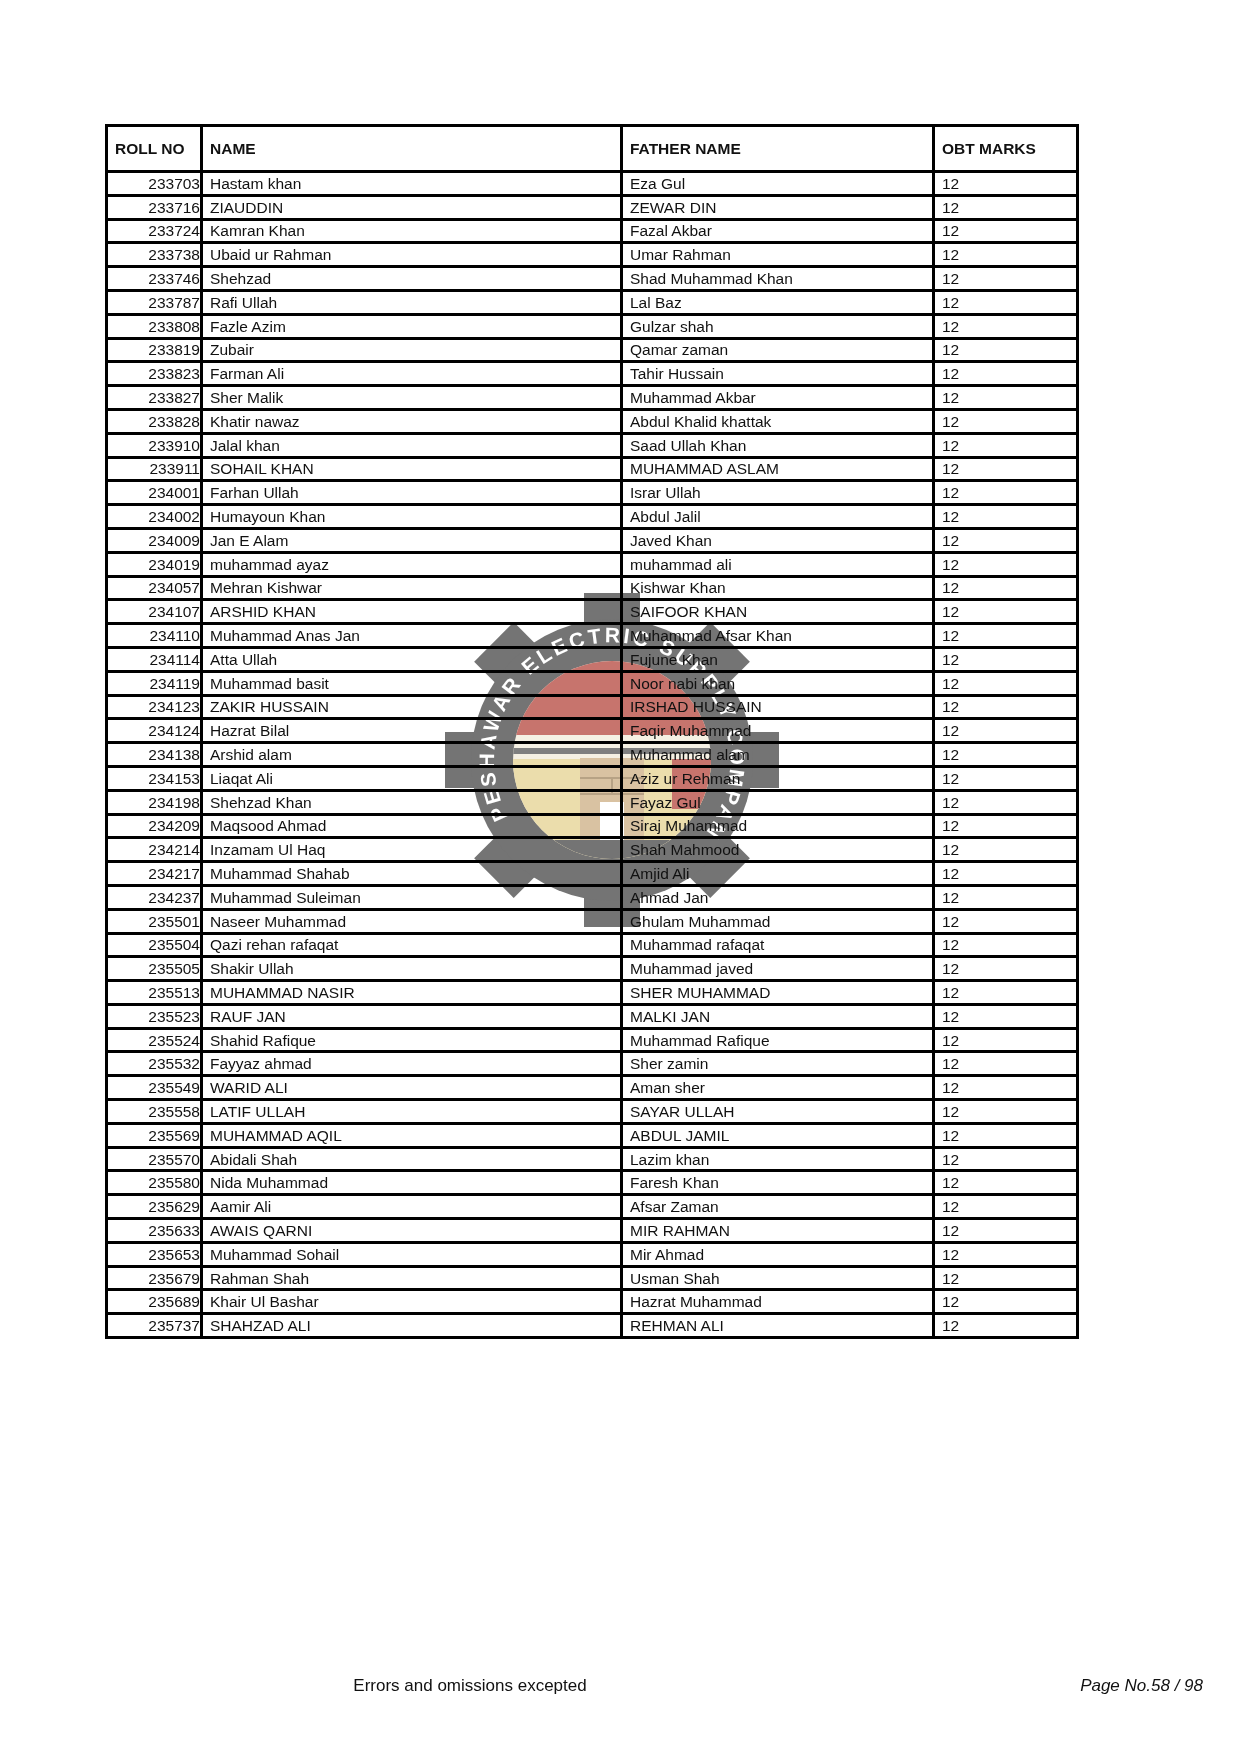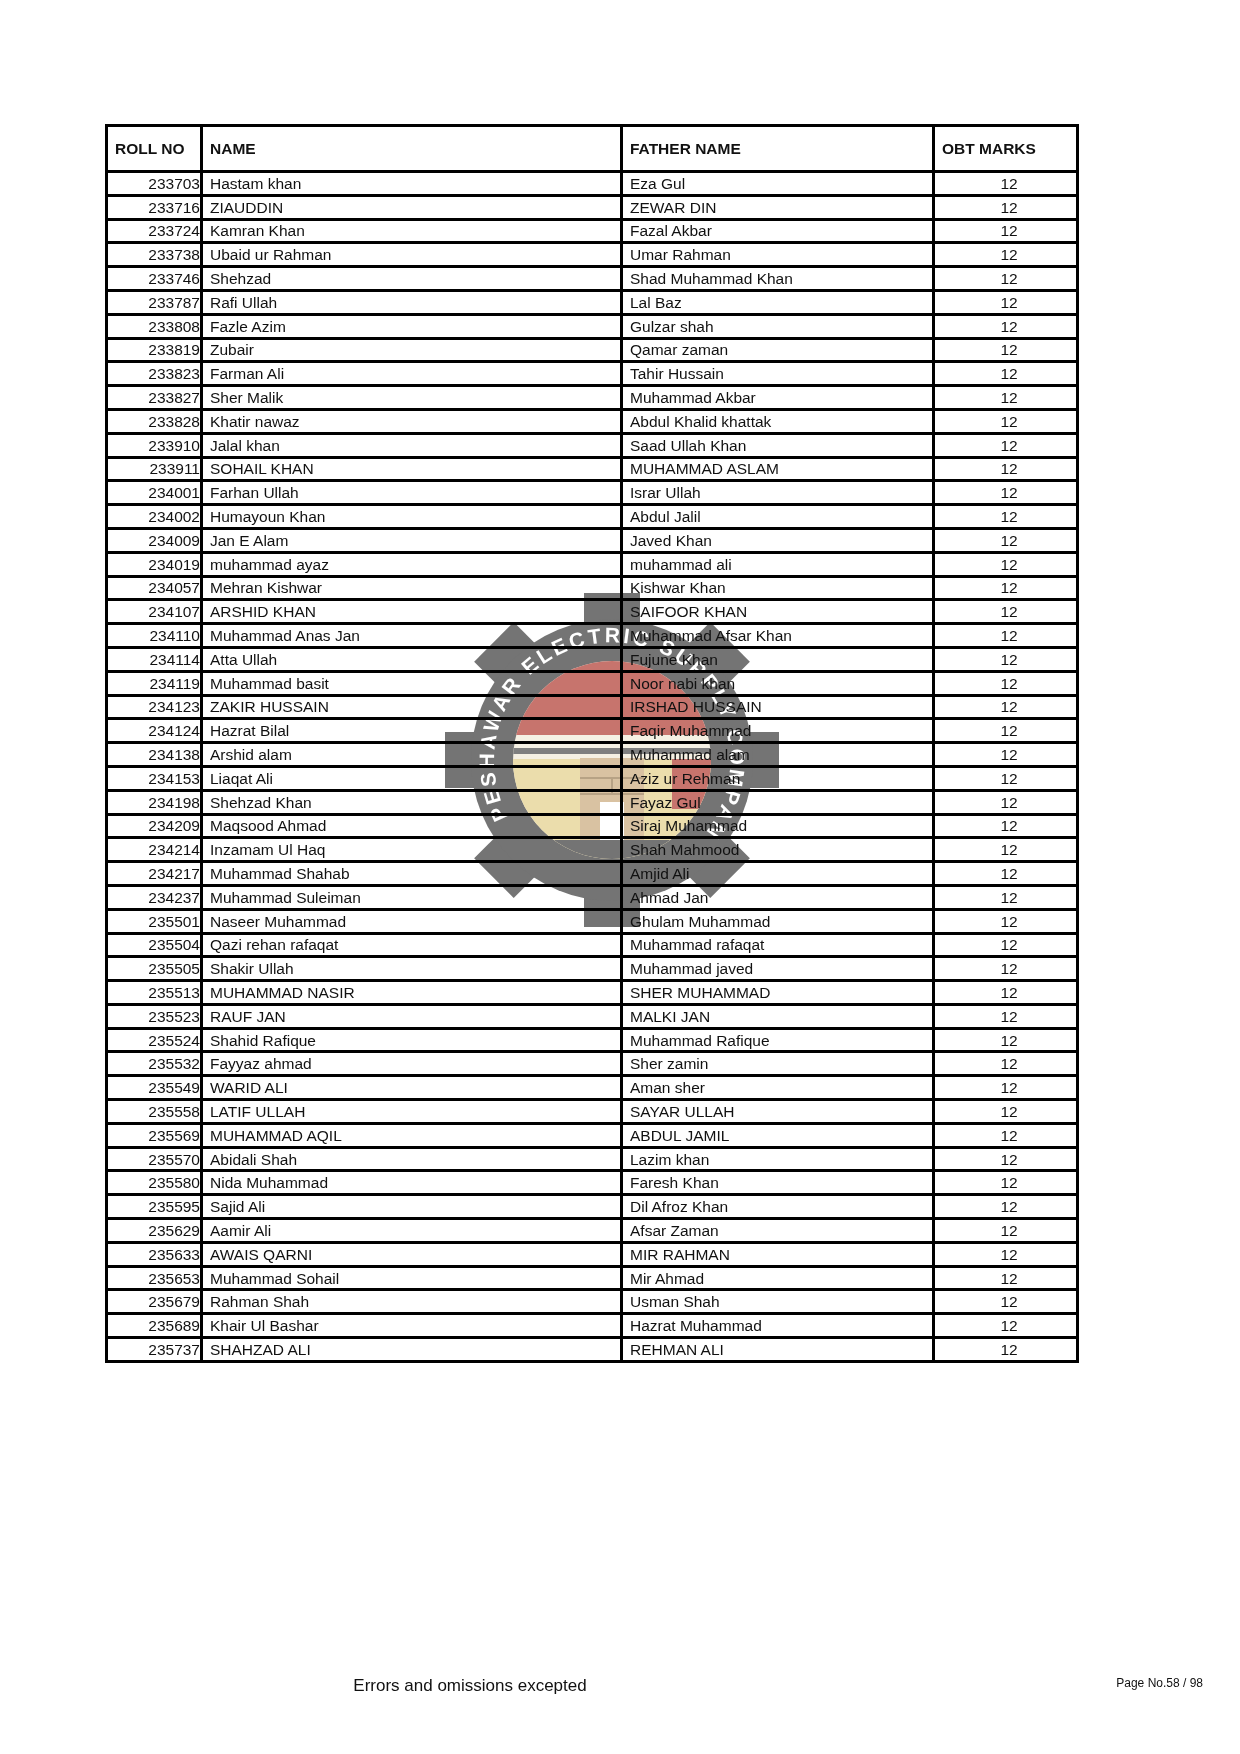--- a/index.html
+++ b/index.html
@@ -43,35 +43,36 @@
     vertical-align: middle;
   }
   table.results thead tr { height: 46px; }
   table.results tbody tr { height: 23.8px; }
   table.results th { font-weight: bold; text-align: left; }
   col.c-roll   { width: 95px; }
   col.c-name   { width: 420px; }
   col.c-father { width: 312px; }
   col.c-marks  { width: 144px; }
   td.c-roll  { font-weight: normal; text-align: right; padding: 0 11px 0 0; }
-  th.c-marks, td.c-marks { text-align: center; padding: 0; }
+  th.c-marks, td.c-marks { text-align: left; padding: 0; }
 
   .footer-note {
     position: absolute;
     left: 0; width: 940px;
     top: 1676px;
     text-align: center;
     font-size: 17px;
     z-index: 2;
   }
   .footer-page {
     position: absolute;
     right: 37px; top: 1676px;
-    font-size: 12px;
+    font-size: 17px;
     z-index: 2;
+    font-style: italic;
   }
 </style>
 </head>
 <body>
 
 <div class="page">
 
   <div class="watermark">
     <svg width="340" height="340" viewBox="-170 -170 340 340" xmlns="http://www.w3.org/2000/svg">
       <defs>
@@ -382,26 +383,20 @@
     <td class="c-father">Lazim khan</td>
     <td class="c-marks">12</td>
   </tr>
         <tr>
     <td class="c-roll">235580</td>
     <td class="c-name">Nida Muhammad</td>
     <td class="c-father">Faresh Khan</td>
     <td class="c-marks">12</td>
   </tr>
         <tr>
-    <td class="c-roll">235595</td>
-    <td class="c-name">Sajid Ali</td>
-    <td class="c-father">Dil Afroz Khan</td>
-    <td class="c-marks">12</td>
-  </tr>
-        <tr>
     <td class="c-roll">235629</td>
     <td class="c-name">Aamir Ali</td>
     <td class="c-father">Afsar Zaman</td>
     <td class="c-marks">12</td>
   </tr>
         <tr>
     <td class="c-roll">235633</td>
     <td class="c-name">AWAIS QARNI</td>
     <td class="c-father">MIR RAHMAN</td>
     <td class="c-marks">12</td>

